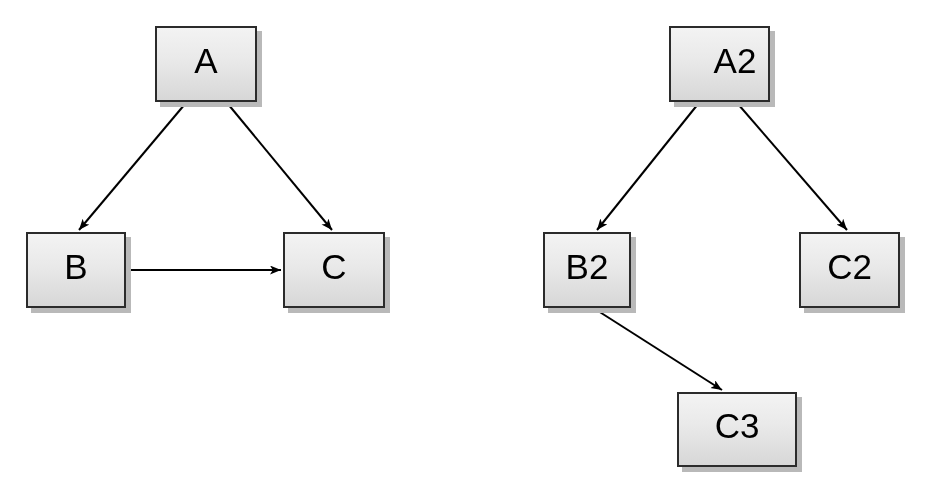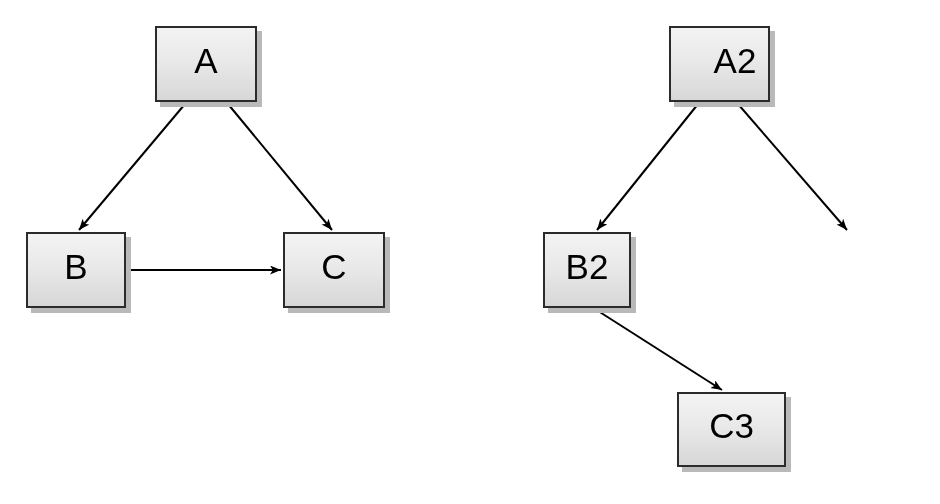--- a/index.html
+++ b/index.html
@@ -76,17 +76,20 @@
   <div class="node" style="left:283px; top:232px; width:102px; height:76px;">
     <span class="node-label">C</span>
   </div>
 
   <div class="node" style="left:669px; top:26px; width:101px; height:76px;padding-left:31px;">
     <span class="node-label">A2</span>
   </div>
   <div class="node" style="left:543px; top:232px; width:88px; height:76px;">
     <span class="node-label">B2</span>
   </div>
-  <div class="node" style="left:677px; top:392px; width:109px; height:75px;">
+  <div class="node" style="left:799px; top:232px; width:101px; height:76px;">
+    <span class="node-label">C2</span>
+  </div>
+  <div class="node" style="left:677px; top:392px; width:120px; height:75px;">
     <span class="node-label">C3</span>
   </div>
 
 </div>
 
 </body></html>

